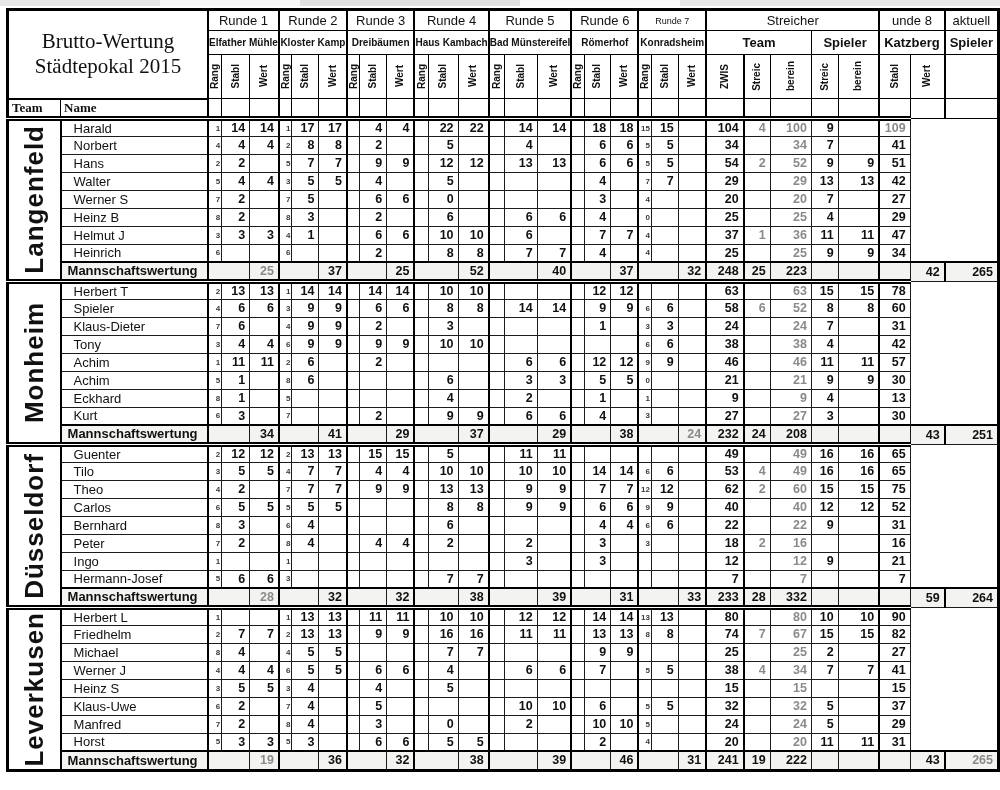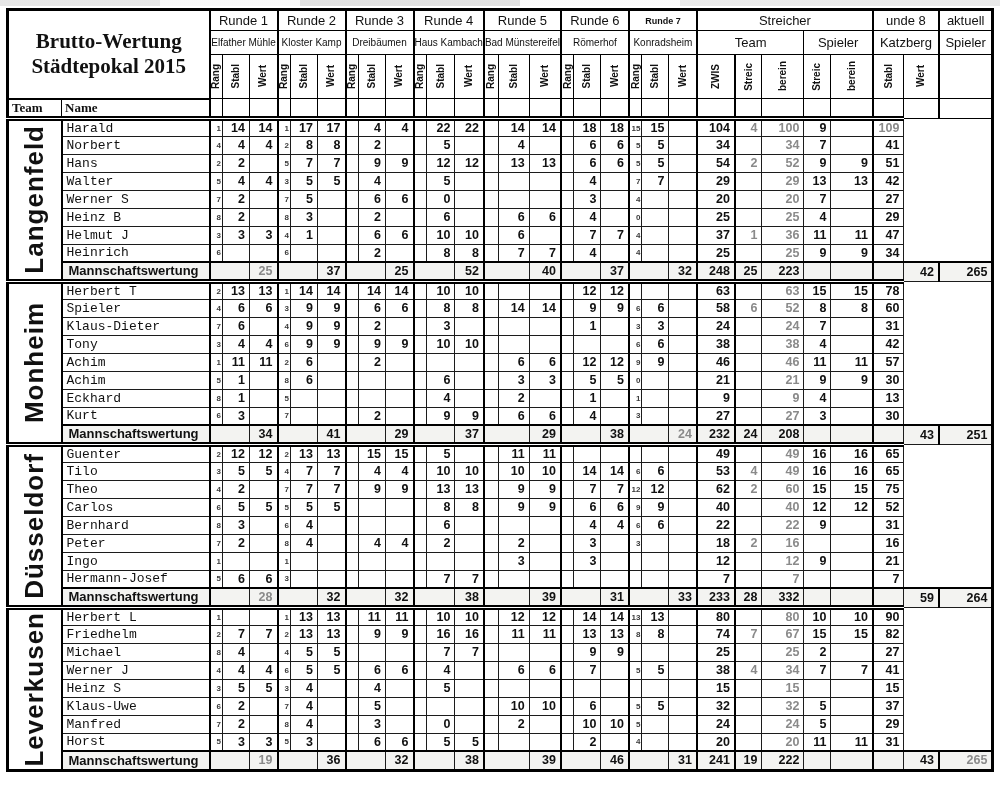--- a/index.html
+++ b/index.html
@@ -5,38 +5,38 @@
   html,body{margin:0;padding:0;background:#fff;}
   .page{position:relative;width:1000px;height:790px;background:#fff;overflow:hidden;
         font-family:"Liberation Sans",sans-serif;color:#111;}
   .scan-top{position:absolute;top:0;left:0;width:100%;height:6px;opacity:.45;
         background:linear-gradient(90deg,#c9c9c9 0 16%,#efefef 16% 30%,#bdbdbd 30% 52%,#f3f3f3 52% 68%,#cfcfcf 68% 100%);}
   table{border-collapse:collapse;position:absolute;top:8px;left:6px;table-layout:fixed;
         border:3px solid #000;}
   td{border:1px solid #1c1c1c;padding:0;overflow:hidden;white-space:nowrap;font-size:12.5px;}
   
   thead td{text-align:center;border-color:#000;}
-  tr.hr1{height:21px;} tr.hr2{height:24px;} tr.hr3{height:44px;} tr.hr4{height:15px;}
+  tr.hr1{height:21px;} tr.hr2{height:24px;font-weight:bold;} tr.hr3{height:44px;} tr.hr4{height:15px;}
   tbody tr{height:18px;} tbody tr.mw{height:19px;}
-  .title-cell{font-family:"Liberation Serif",serif;font-weight:bold;font-size:21px;
+  .title-cell{font-family:"Liberation Serif",serif;font-weight:normal;font-size:21px;
         line-height:1.2;text-align:center;border:2px solid #000;}
   .rh{font-size:13px;border-bottom:1px solid #000;}
-  .r7small{font-size:9px;font-weight:bold;}
+  .r7small{font-size:9px;}
   .ch{font-size:10px;}
   .chbig{font-size:13px;}
   .rot>div{writing-mode:vertical-rl;transform:rotate(180deg);margin:0 auto;
         font-size:10px;font-weight:bold;line-height:1;}
   .bl2{border-left:2px solid #000;}
   .zw{border-left:2px solid #000;border-right:2px solid #000;}
   .thn{font-family:"Liberation Serif",serif;font-weight:bold;font-size:13px;
         text-align:left;padding-left:3px;}
   .teamcell{border-right:2px solid #000;text-align:center;vertical-align:middle;}
   .teamcell>div{writing-mode:vertical-rl;transform:rotate(180deg);margin:0 auto;
         font-size:26px;font-weight:bold;letter-spacing:1px;}
-  .pname{text-align:left;padding-left:4px;font-size:13px;font-family:Liberation Mono, monospace;}
+  .pname{text-align:left;padding-left:12px;font-size:13px;}
   .num{text-align:right;padding-right:4px;font-weight:bold;}
   .rg{font-size:8px;text-align:right;padding-right:1px;font-weight:bold;color:#3a3a3a;}
   .gv{color:#8a8a8a;}
   .mw td{font-weight:bold;border-top:2px solid #000;background:#f3f3f1;}
   .mwl{text-align:left;padding-left:6px;font-size:13px;}
   tbody.teamblock tr:first-child td{border-top:5px double #000;}
 </style>
 </head>
 <body>
 

